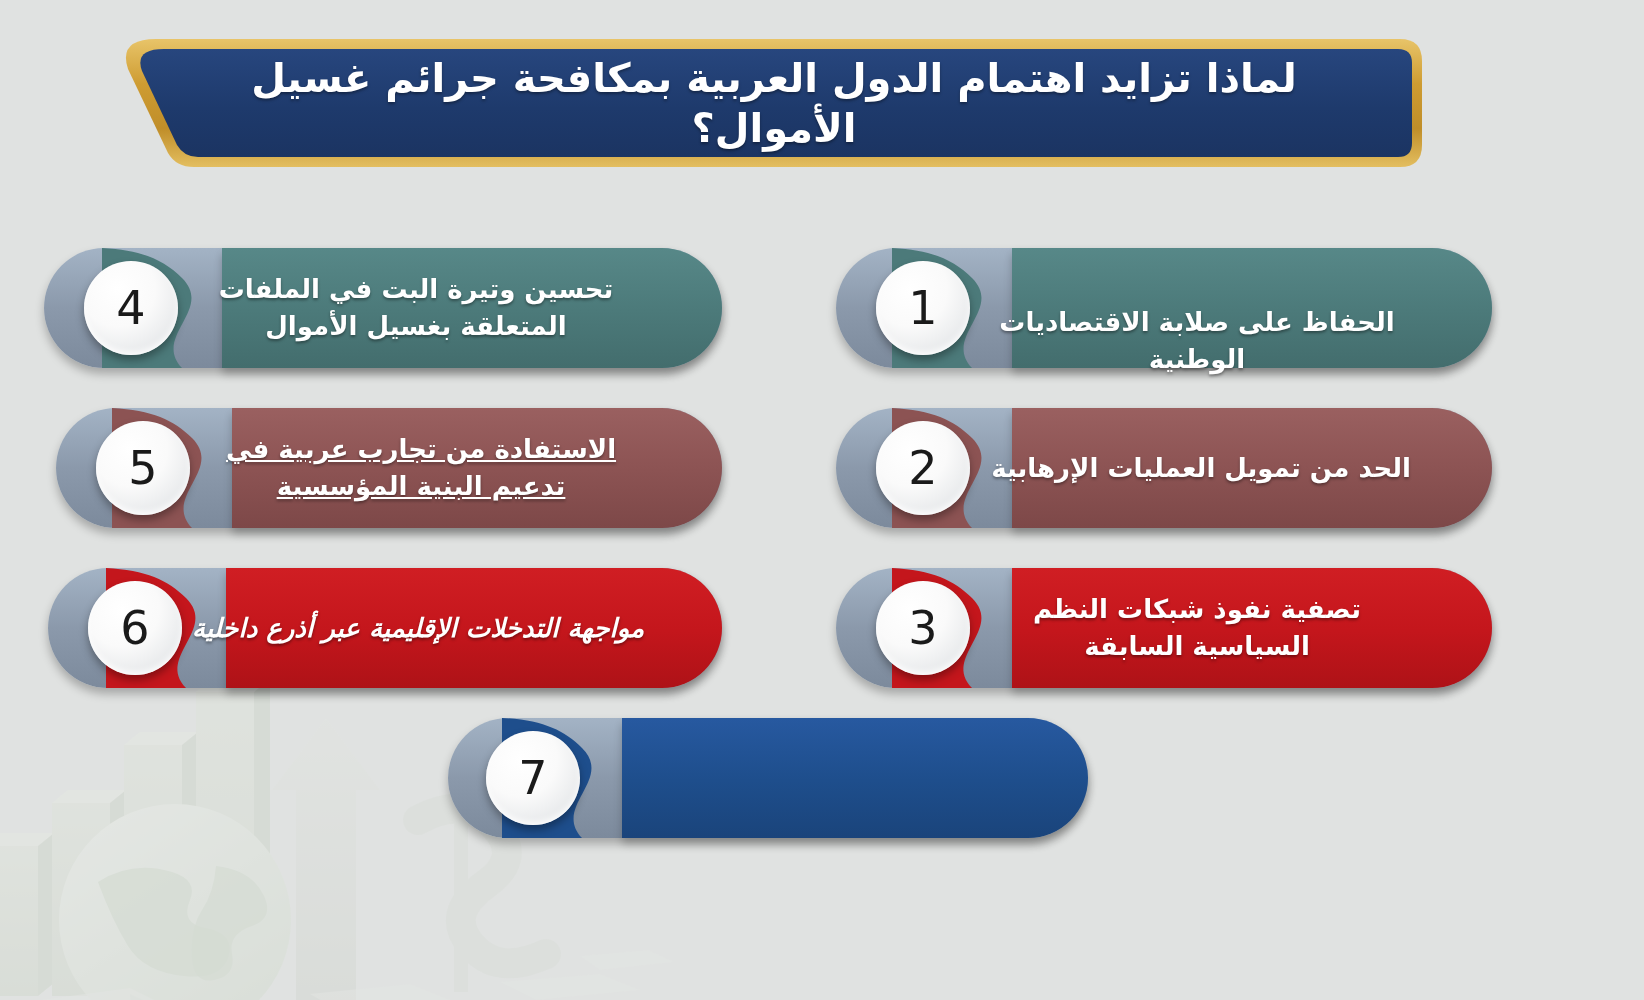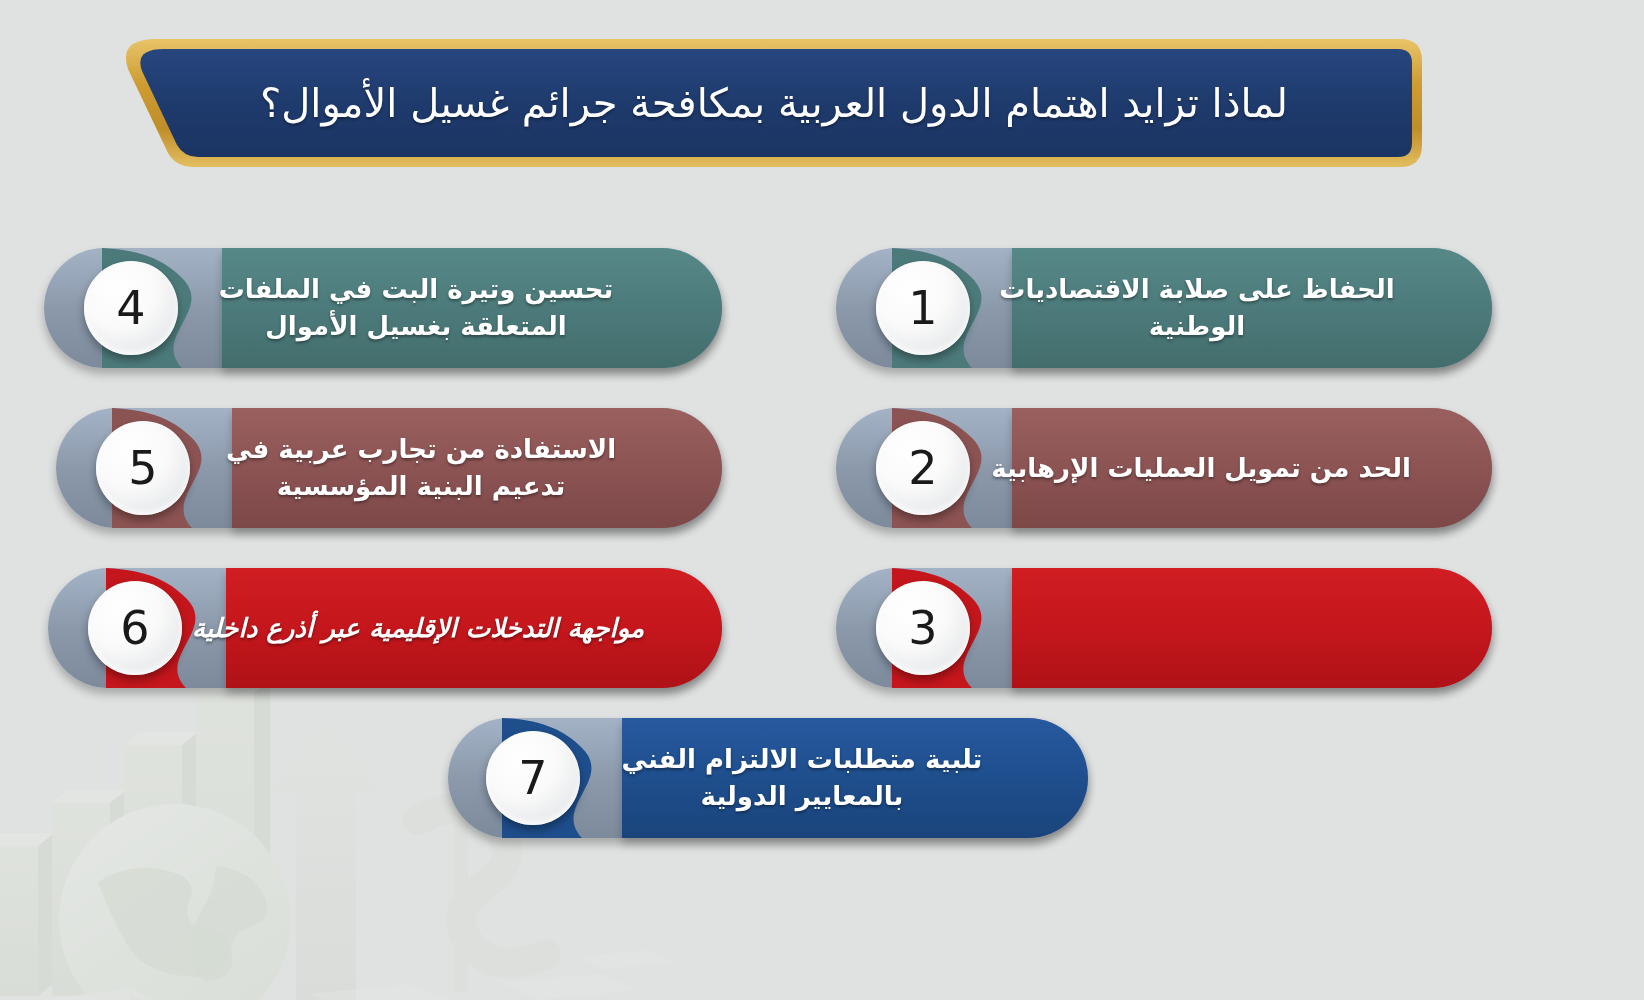--- a/index.html
+++ b/index.html
@@ -17,21 +17,21 @@
     position:absolute;left:-20px;bottom:-10px;width:760px;height:340px;
     opacity:.30;pointer-events:none;
   }
 
   
   .banner-wrap{position:absolute;left:124px;top:33px;width:1300px;height:140px;}
   .banner-svg{position:absolute;inset:0;width:100%;height:100%;}
   .banner-text{
     position:absolute;inset:0;
     display:flex;align-items:center;justify-content:center;
-    color:#FFFFFF;font-weight:normal;font-size:40px;line-height:1.25;
+    color:#FFFFFF;font-weight:bold;font-size:40px;line-height:1.25;
     text-align:center;letter-spacing:0px;
     padding:0 70px;box-sizing:border-box;
     text-shadow:0 2px 3px rgba(0,0,0,.35);
     direction:rtl;
   }
 
   
   .row{position:absolute;height:120px;}
   .row .back{
     position:absolute;top:0;height:120px;
@@ -148,76 +148,76 @@
     </svg>
     <div class="banner-text">لماذا تزايد اهتمام الدول العربية بمكافحة جرائم غسيل الأموال؟</div>
   </div>
 
   <div class="row right" style="left:836px;top:248px;width:656px;">
     <div class="back" style="right:0;width:656px;"></div>
     <div class="front" style="right:0;width:480px;background:linear-gradient(180deg,#578888 0%,#4C7A7A 52%,#436D6D 100%);border-radius:0 60px 60px 0;"></div>
     <svg class="curve" style="right:480px;" viewBox="0 0 120 120" preserveAspectRatio="none" xmlns="http://www.w3.org/2000/svg">
       <path d="M120,0 L120,120 L40,120 C70,88 8,62 40,30 C58,12 80,2 120,0 Z" fill="#4C7A7A" transform="scale(-1,1) translate(-120,0)"></path>
     </svg>
-    <div class="label" style="right:60px;width:470px;padding:12px 18px;">الحفاظ على صلابة الاقتصاديات الوطنية</div>
+    <div class="label" style="right:60px;width:470px;padding:12px 18px;margin-top:33px;">الحفاظ على صلابة الاقتصاديات الوطنية</div>
     <div class="num-circle" style="left:40px;top:13px;">1</div>
   </div>
 
   <div class="row right" style="left:836px;top:408px;width:656px;">
     <div class="back" style="right:0;width:656px;"></div>
     <div class="front" style="right:0;width:480px;background:linear-gradient(180deg,#9A6060 0%,#8C5353 52%,#7D4848 100%);border-radius:0 60px 60px 0;"></div>
     <svg class="curve" style="right:480px;" viewBox="0 0 120 120" preserveAspectRatio="none" xmlns="http://www.w3.org/2000/svg">
       <path d="M120,0 L120,120 L40,120 C70,88 8,62 40,30 C58,12 80,2 120,0 Z" fill="#8C5353" transform="scale(-1,1) translate(-120,0)"></path>
     </svg>
     <div class="label" style="right:56px;width:470px;padding:0 18px;">الحد من تمويل العمليات الإرهابية</div>
     <div class="num-circle" style="left:40px;top:13px;">2</div>
   </div>
 
   <div class="row right" style="left:836px;top:568px;width:656px;">
     <div class="back" style="right:0;width:656px;"></div>
     <div class="front" style="right:0;width:480px;background:linear-gradient(180deg,#D01E23 0%,#C4161C 52%,#AE1217 100%);border-radius:0 60px 60px 0;"></div>
     <svg class="curve" style="right:480px;" viewBox="0 0 120 120" preserveAspectRatio="none" xmlns="http://www.w3.org/2000/svg">
       <path d="M120,0 L120,120 L40,120 C70,88 8,62 40,30 C58,12 80,2 120,0 Z" fill="#C4161C" transform="scale(-1,1) translate(-120,0)"></path>
     </svg>
+    <div class="label" style="right:60px;width:470px;padding:0 18px;">تصفية نفوذ شبكات النظم السياسية السابقة</div>
     <div class="num-circle" style="left:40px;top:13px;">3</div>
   </div>
 
   <div class="row left" style="left:44px;top:248px;width:678px;">
     <div class="back" style="right:0;width:678px;"></div>
     <div class="front" style="right:0;width:500px;background:linear-gradient(180deg,#578888 0%,#4C7A7A 52%,#436D6D 100%);border-radius:0 60px 60px 0;"></div>
     <svg class="curve" style="right:500px;" viewBox="0 0 120 120" preserveAspectRatio="none" xmlns="http://www.w3.org/2000/svg">
       <path d="M120,0 L120,120 L40,120 C70,88 8,62 40,30 C58,12 80,2 120,0 Z" fill="#4C7A7A" transform="scale(-1,1) translate(-120,0)"></path>
     </svg>
     <div class="label" style="right:60px;width:492px;padding:8px 16px;">تحسين وتيرة البت في الملفات المتعلقة بغسيل الأموال</div>
     <div class="num-circle" style="left:40px;top:13px;">4</div>
   </div>
 
   <div class="row left" style="left:56px;top:408px;width:666px;">
     <div class="back" style="right:0;width:666px;"></div>
     <div class="front" style="right:0;width:490px;background:linear-gradient(180deg,#9A6060 0%,#8C5353 52%,#7D4848 100%);border-radius:0 60px 60px 0;"></div>
     <svg class="curve" style="right:490px;" viewBox="0 0 120 120" preserveAspectRatio="none" xmlns="http://www.w3.org/2000/svg">
       <path d="M120,0 L120,120 L40,120 C70,88 8,62 40,30 C58,12 80,2 120,0 Z" fill="#8C5353" transform="scale(-1,1) translate(-120,0)"></path>
     </svg>
-    <div class="label" style="right:60px;width:482px;padding:0 16px;">الاستفادة من تجارب عربية في تدعيم البنية المؤسسية</div>
+    <div class="label" style="right:60px;width:482px;padding:0 16px;text-decoration:underline;">الاستفادة من تجارب عربية في تدعيم البنية المؤسسية</div>
     <div class="num-circle" style="left:40px;top:13px;">5</div>
   </div>
 
   <div class="row left" style="left:48px;top:568px;width:674px;">
     <div class="back" style="right:0;width:674px;"></div>
     <div class="front" style="right:0;width:496px;background:linear-gradient(180deg,#D01E23 0%,#C4161C 52%,#AE1217 100%);border-radius:0 60px 60px 0;"></div>
     <svg class="curve" style="right:496px;" viewBox="0 0 120 120" preserveAspectRatio="none" xmlns="http://www.w3.org/2000/svg">
       <path d="M120,0 L120,120 L40,120 C70,88 8,62 40,30 C58,12 80,2 120,0 Z" fill="#C4161C" transform="scale(-1,1) translate(-120,0)"></path>
     </svg>
     <div class="label" style="right:60px;width:488px;padding:0 16px;font-style:italic;">مواجهة التدخلات الإقليمية عبر أذرع داخلية</div>
     <div class="num-circle" style="left:40px;top:13px;">6</div>
   </div>
 
   <div class="row bottom" style="left:448px;top:718px;width:640px;">
     <div class="back" style="right:0;width:640px;"></div>
     <div class="front" style="right:0;width:466px;background:linear-gradient(180deg,#2759A0 0%,#1E4E8C 52%,#1A447B 100%);border-radius:0 60px 60px 0;"></div>
     <svg class="curve" style="right:466px;" viewBox="0 0 120 120" preserveAspectRatio="none" xmlns="http://www.w3.org/2000/svg">
       <path d="M120,0 L120,120 L40,120 C70,88 8,62 40,30 C58,12 80,2 120,0 Z" fill="#1E4E8C" transform="scale(-1,1) translate(-120,0)"></path>
     </svg>
-    <div class="label" style="right:58px;width:456px;padding:0 16px;">تلبية متطلبات الالتزام الفني بالمعايير الدولية</div>
     <div class="num-circle" style="left:38px;top:13px;">7</div>
   </div>
 
 </div>
 
 </body></html>

